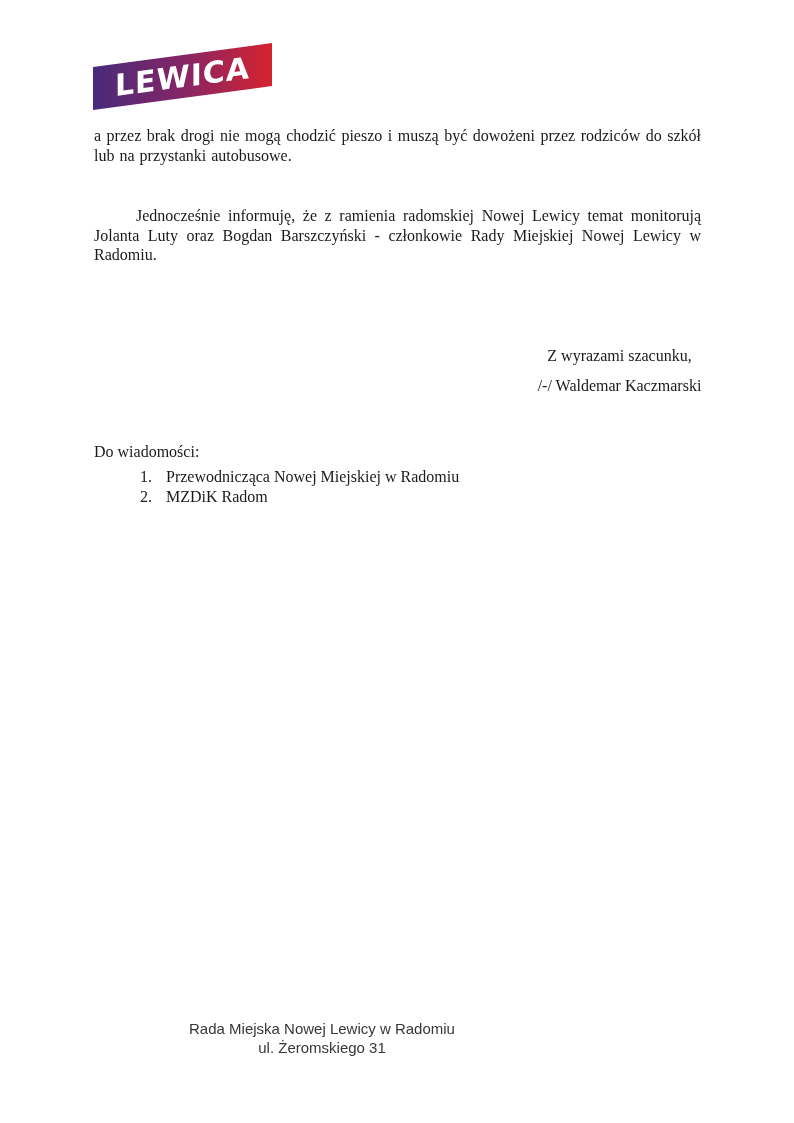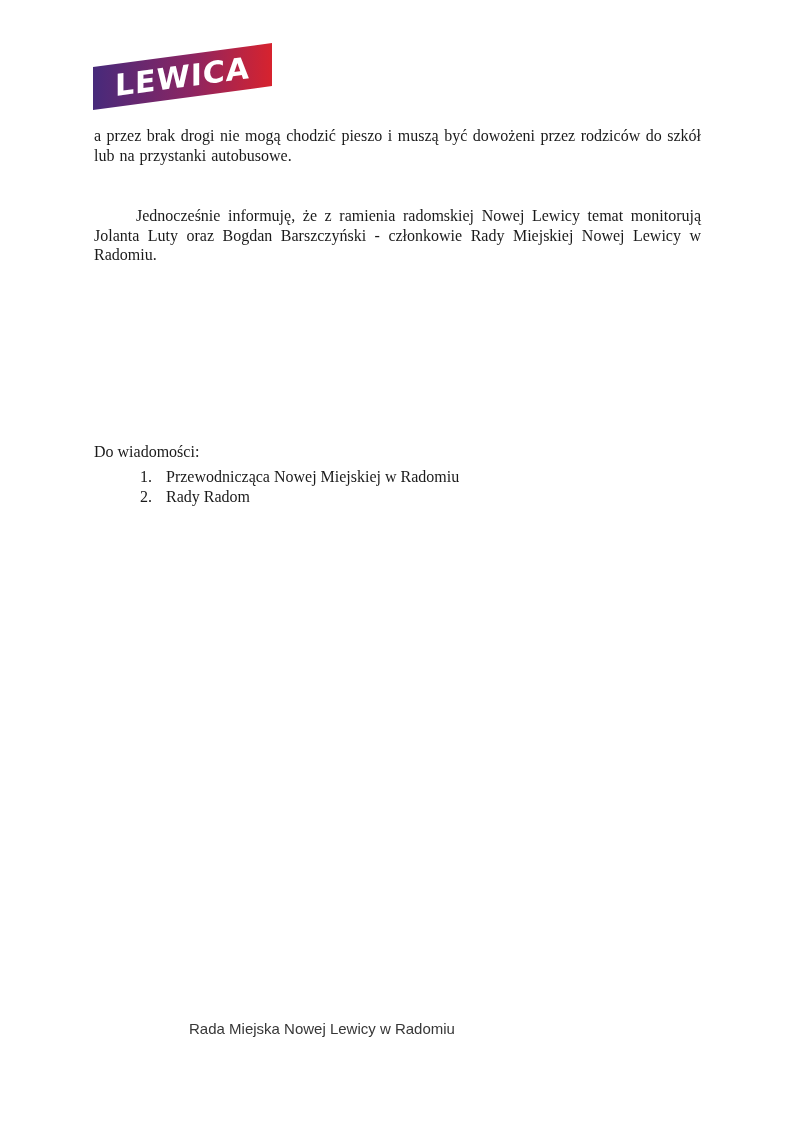--- a/index.html
+++ b/index.html
@@ -106,30 +106,35 @@
 
 <div class="page">
 
   <div class="logo-banner" style="background: linear-gradient(90deg, rgb(71, 42, 123) 0%, rgb(140, 37, 98) 55%, rgb(215, 35, 46) 100%);">
     <span class="logo-text" style="color: rgb(255, 255, 255);">LEWICA</span>
   </div>
 
   <p class="para indent" id="para2">Jednocześnie informuję, że z ramienia radomskiej Nowej Lewicy temat monitorują Jolanta Luty oraz Bogdan Barszczyński - członkowie Rady Miejskiej Nowej Lewicy w Radomiu.</p>
   <p class="para" id="para1">a przez brak drogi nie mogą chodzić pieszo i muszą być dowożeni przez rodziców do szkół lub na przystanki autobusowe.</p>
 
+  <div class="signature-block">
+    <div class="sig-closing">Z wyrazami szacunku,</div>
+    <div class="sig-name">/-/ Waldemar Kaczmarski</div>
+  </div>
 
   <div class="cc-heading">Do wiadomości:</div>
   <div class="cc-list">
     <div class="cc-item">
       <span class="cc-num">1.</span>
       <span class="cc-text">Przewodnicząca Nowej Miejskiej w Radomiu</span>
     </div>
     <div class="cc-item">
       <span class="cc-num">2.</span>
-      <span class="cc-text">Rady Radom</span>
+      <span class="cc-text">MZDiK Radom</span>
     </div>
   </div>
 
   <div class="footer">
     <div>Rada Miejska Nowej Lewicy w Radomiu</div>
+    <div>ul. Żeromskiego 31</div>
   </div>
 
 </div>
 
 </body></html>

